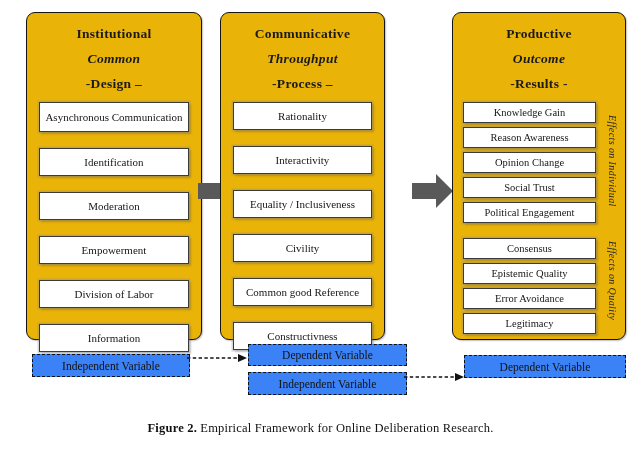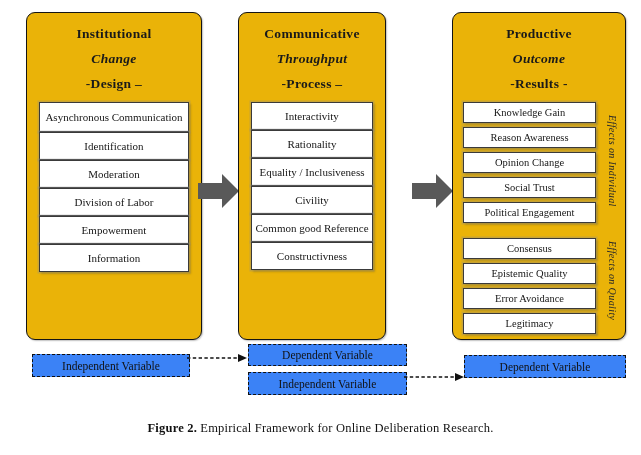--- a/index.html
+++ b/index.html
@@ -9,28 +9,28 @@
     overflow:hidden;
   }
   
   .panel{
     position:absolute;top:12px;height:328px;background:#eab308;
     border:1.5px solid #141414;border-radius:9px;
     box-shadow:1px 1px 1.5px rgba(0,0,0,.25);
     box-sizing:border-box;
   }
   #panel-1{left:26px;width:176px;}
-  #panel-2{left:238px;width:148px;}
+  #panel-2{left:220px;width:165px;}
   #panel-3{left:452px;width:174px;}
   .hdr{padding-top:8px;text-align:center;}
   .hdr .t1{font-weight:bold;font-size:13.5px;line-height:25px;letter-spacing:.3px;}
   .hdr .t2{font-weight:bold;font-style:italic;font-size:13.5px;line-height:25px;letter-spacing:.3px;}
   .hdr .t3{font-weight:bold;font-size:13.5px;line-height:25px;letter-spacing:.3px;}
   
-  .items{display:flex;flex-direction:column;gap:0;margin-top:6px;padding:0 12px;}
+  .items{display:flex;flex-direction:column;gap:16px;margin-top:6px;padding:0 12px;}
   .ibox{
     height:28px;background:#fff;border:1px solid #3a3a3a;
     box-shadow:0 0 0 1.5px rgba(140,140,140,.35),1.5px 2px 2px rgba(0,0,0,.18);
     display:flex;align-items:center;justify-content:center;
     text-align:center;font-size:11px;line-height:1.12;color:#161616;
     box-sizing:border-box;
   }
   #panel-3 .items{gap:4px;padding:0 10px 0 10px;width:133px;box-sizing:content-box;}
   #panel-3 .ibox{height:21px;font-size:10.5px;}
   .group-gap{height:7px;flex:none;}
@@ -68,46 +68,46 @@
   .caption .cap-label{font-weight:bold;}
 </style>
 </head>
 <body>
 
 <div class="stage">
 
   <section class="panel" id="panel-1">
     <div class="hdr">
       <div class="t1">Institutional</div>
-      <div class="t2">Change</div>
+      <div class="t2">Common</div>
       <div class="t3">-Design –</div>
     </div>
     <div class="items">
       <div class="ibox" style="height:30px">Asynchronous Communication</div>
       <div class="ibox">Identification</div>
       <div class="ibox">Moderation</div>
+      <div class="ibox">Empowerment</div>
       <div class="ibox">Division of Labor</div>
-      <div class="ibox">Empowerment</div>
       <div class="ibox">Information</div>
     </div>
   </section>
 
   <svg class="blockarrow" id="blockarrow-1" width="42" height="40" viewBox="0 0 42 40">
     <polygon points="0,12 24,12 24,3 41,20 24,37 24,28 0,28" fill="#595959"></polygon>
   </svg>
 
   <section class="panel" id="panel-2">
     <div class="hdr">
       <div class="t1">Communicative</div>
       <div class="t2">Throughput</div>
       <div class="t3">-Process –</div>
     </div>
     <div class="items">
+      <div class="ibox">Rationality</div>
       <div class="ibox">Interactivity</div>
-      <div class="ibox">Rationality</div>
       <div class="ibox">Equality / Inclusiveness</div>
       <div class="ibox">Civility</div>
       <div class="ibox">Common good Reference</div>
       <div class="ibox">Constructivness</div>
     </div>
   </section>
 
   <svg class="blockarrow" id="blockarrow-2" width="42" height="40" viewBox="0 0 42 40">
     <polygon points="0,12 24,12 24,3 41,20 24,37 24,28 0,28" fill="#595959"></polygon>
   </svg>

